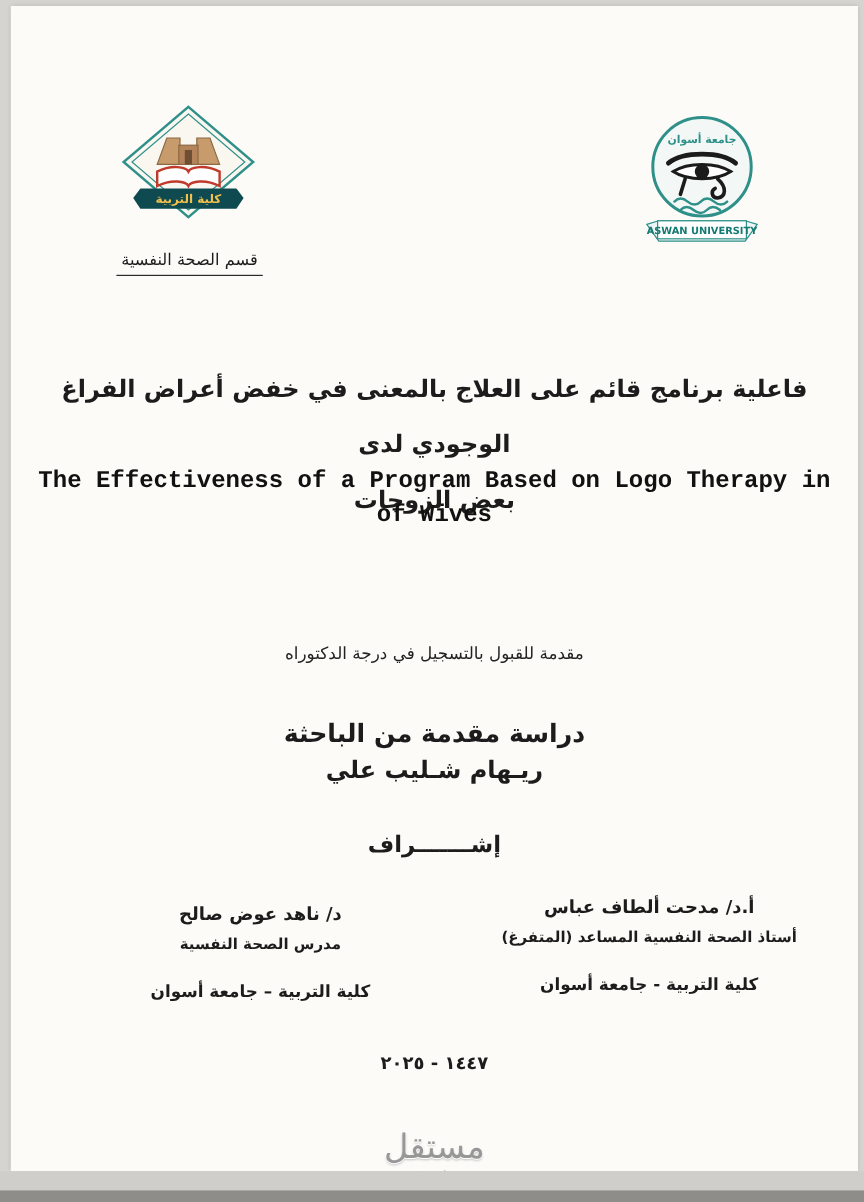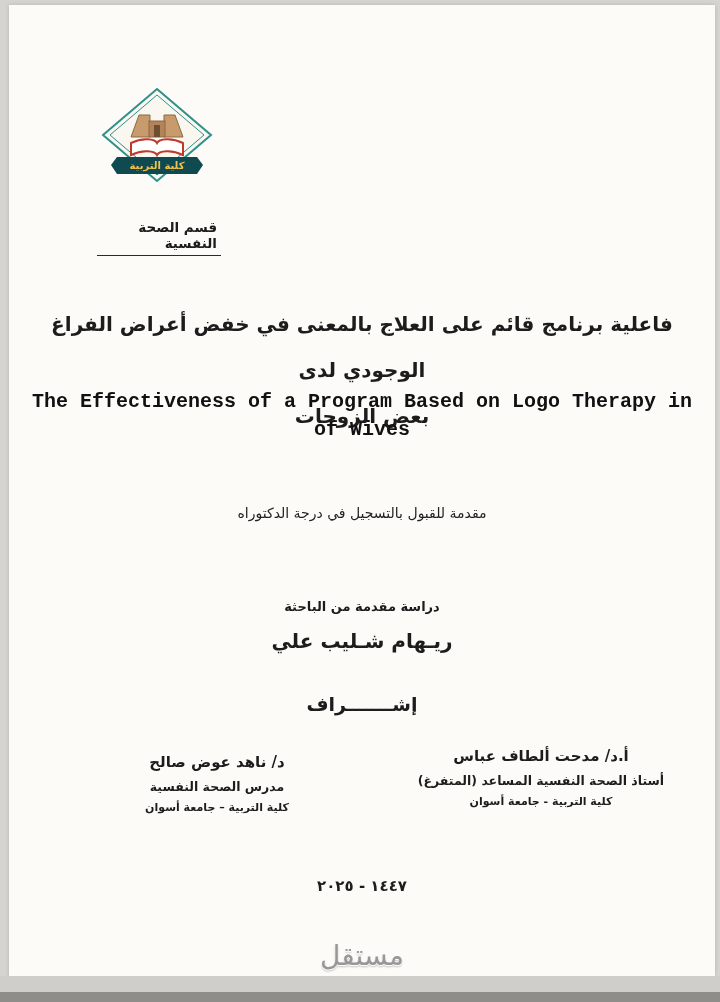--- a/index.html
+++ b/index.html
@@ -26,22 +26,22 @@
     position:absolute;left:0;right:0;bottom:0;height:10px;
     background:#8f8d8a;
   }
   .abs{position:absolute;left:0;right:0;text-align:center;}
 
   
   .logo-left{position:absolute;left:88px;top:82px;width:124px;}
   .logo-right{position:absolute;left:524px;top:90px;width:104px;text-align:center;}
   .dept-caption{
     display:inline-block;
-    margin-top:26px;
-    font-size:13.5px;font-weight:700;
+    margin-top:16px;
+    font-size:13.5px;font-weight:400;
     border-bottom:1.5px solid #2a2a2a;
     padding:0 4px 4px 4px;
     direction:rtl;
   }
 
   
   .arabic-title{
     top:296px;
     direction:rtl;
     font-size:20px;font-weight:700;
@@ -50,31 +50,31 @@
   }
   .english-title{
     top:383px;
     font-family:Liberation Mono, monospace;
     font-size:20px;font-weight:700;
     line-height:27.5px;
     color:#111;
   }
 
   .plan-heading{top:496px;direction:rtl;font-size:17px;font-weight:700;}
-  .plan-note{top:500px;direction:rtl;font-size:14px;font-weight:400;color:#222;}
-  .researcher-heading{top:594px;direction:rtl;font-size:13px;font-weight:700;}
+  .plan-note{top:532px;direction:rtl;font-size:14px;font-weight:400;color:#222;}
+  .researcher-heading{top:594px;direction:rtl;font-size:21px;font-weight:700;}
   .researcher-name{top:624px;direction:rtl;font-size:20px;font-weight:700;}
   .supervision-heading{top:688px;direction:rtl;font-size:19px;font-weight:700;}
 
   .supervisor{position:absolute;text-align:center;direction:rtl;}
   .supervisor-right{left:404px;top:742px;width:256px;}
   .supervisor-left{left:88px;top:748px;width:240px;}
   .supervisor .name{font-size:15px;font-weight:700;margin-bottom:8px;}
-  .supervisor .stitle{font-size:12.5px;font-weight:700;margin-bottom:7px;}
-  .supervisor .affil{font-size:11px;font-weight:700;}
+  .supervisor .stitle{font-size:12.5px;font-weight:700;margin-bottom:25px;}
+  .supervisor .affil{font-size:14px;font-weight:700;}
 
   .year-line{top:872px;direction:rtl;font-size:15px;font-weight:700;letter-spacing:1px;}
 
   .watermark{top:934px;}
   .wm-brand{
     font-size:28px;font-weight:400;color:#979797;
     direction:rtl;
     text-shadow:0 1px 0 #ffffff,0 2px 2px #c4c4c4;
   }
   .wm-domain{font-size:13px;color:#b9b9b9;margin-top:2px;letter-spacing:.5px;}
@@ -99,20 +99,43 @@
 
         <path d="M34,56 C46,50 58,52 60,56 C62,52 74,50 86,56 L86,68 C74,62 62,64 60,68 C58,64 46,62 34,68 Z" fill="#ffffff" stroke="#c0392b" stroke-width="2"></path>
 
         <polygon points="20,70 100,70 106,78 100,87 20,87 14,78" fill="#0e4a50"></polygon>
         <text x="60" y="82" text-anchor="middle" font-size="10" font-weight="bold" fill="#f3c14b">كلية التربية</text>
       </svg>
       <br>
       <span class="dept-caption">قسم الصحة النفسية</span>
     </div>
 
+    <div class="logo-right">
+      <svg width="100" height="112" viewBox="0 0 100 112">
+        <circle cx="50" cy="44" r="41" fill="#f3f8f7" stroke="#2e9089" stroke-width="2.5"></circle>
+        <text x="50" y="24" text-anchor="middle" font-size="9" fill="#2e9089" font-weight="bold" direction="rtl">جامعة أسوان</text>
+
+        <g>
+          <path d="M22,41 C34,31 66,31 78,41" stroke="#1b1b1b" stroke-width="4" fill="none" stroke-linecap="round"></path>
+          <path d="M26,48 C38,40 62,40 74,48 C62,56 38,56 26,48 Z" fill="#ffffff" stroke="#1b1b1b" stroke-width="2.5"></path>
+          <circle cx="50" cy="48" r="6" fill="#1b1b1b"></circle>
+          <path d="M36,54 L32,67" stroke="#1b1b1b" stroke-width="3" stroke-linecap="round"></path>
+          <path d="M63,54 C71,61 70,69 63,70 C58,70 57,64 61,62" stroke="#1b1b1b" stroke-width="3" fill="none" stroke-linecap="round"></path>
+        </g>
+
+        <g stroke="#2e9089" stroke-width="2" fill="none" stroke-linecap="round">
+          <path d="M27,73 q5,-5 11,0 t11,0 t11,0 t11,0"></path>
+          <path d="M32,80 q5,-5 11,0 t11,0 t11,0"></path>
+        </g>
+
+        <polygon points="4,92 14,89 86,89 96,92 86,106 14,106" fill="#eef5f4" stroke="#2e9089" stroke-width="1"></polygon>
+        <rect x="13" y="89" width="74" height="15" fill="#ffffff" stroke="#2e9089" stroke-width="1"></rect>
+        <text x="50" y="100" text-anchor="middle" font-size="8.2" font-weight="bold" fill="#157a72">ASWAN UNIVERSITY</text>
+      </svg>
+    </div>
 
     <div class="abs arabic-title">
       <div>فاعلية برنامج قائم على العلاج بالمعنى في خفض أعراض الفراغ الوجودي لدى</div>
       <div>بعض الزوجات</div>
     </div>
 
     <div class="abs english-title">
       <div>The Effectiveness of a Program Based on Logo Therapy in</div>
       <div>of Wives</div>
     </div>

